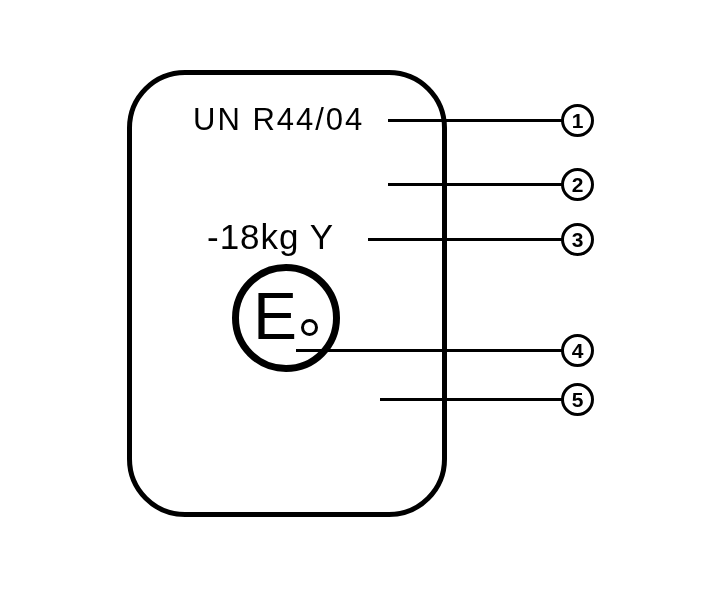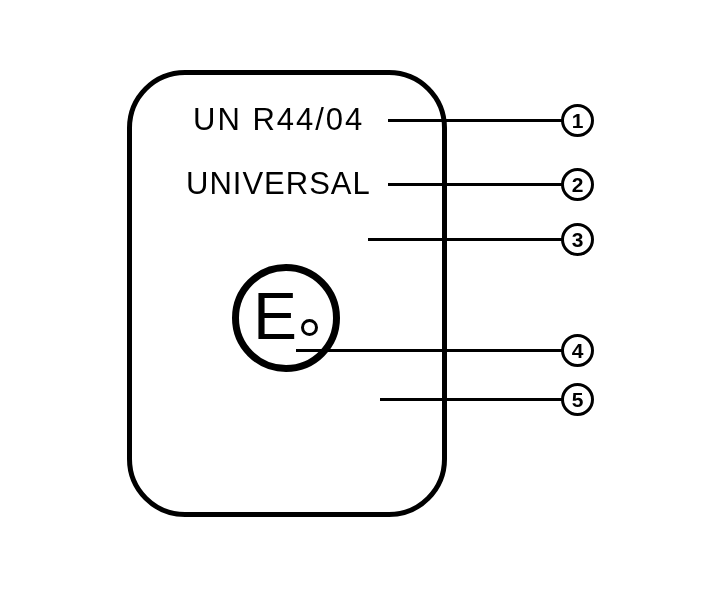--- a/index.html
+++ b/index.html
@@ -102,22 +102,22 @@
 </style>
 </head>
 <body>
 
 <div class="stage">
 
   <div class="label-outline"></div>
 
   <div class="label-text txt-un">UN R44/04</div>
 
-  <div class="label-text txt-universal">UNIVERSAL</div>
 
+  <div class="label-text txt-weight">-18kg Y</div>
 
   <div class="e-mark">
     <span class="e-letter">E</span>
     <span class="e-inner-circle"></span>
   </div>
 
 
   <div class="leader leader-1"></div>
   <div class="leader leader-2"></div>
   <div class="leader leader-3"></div>

